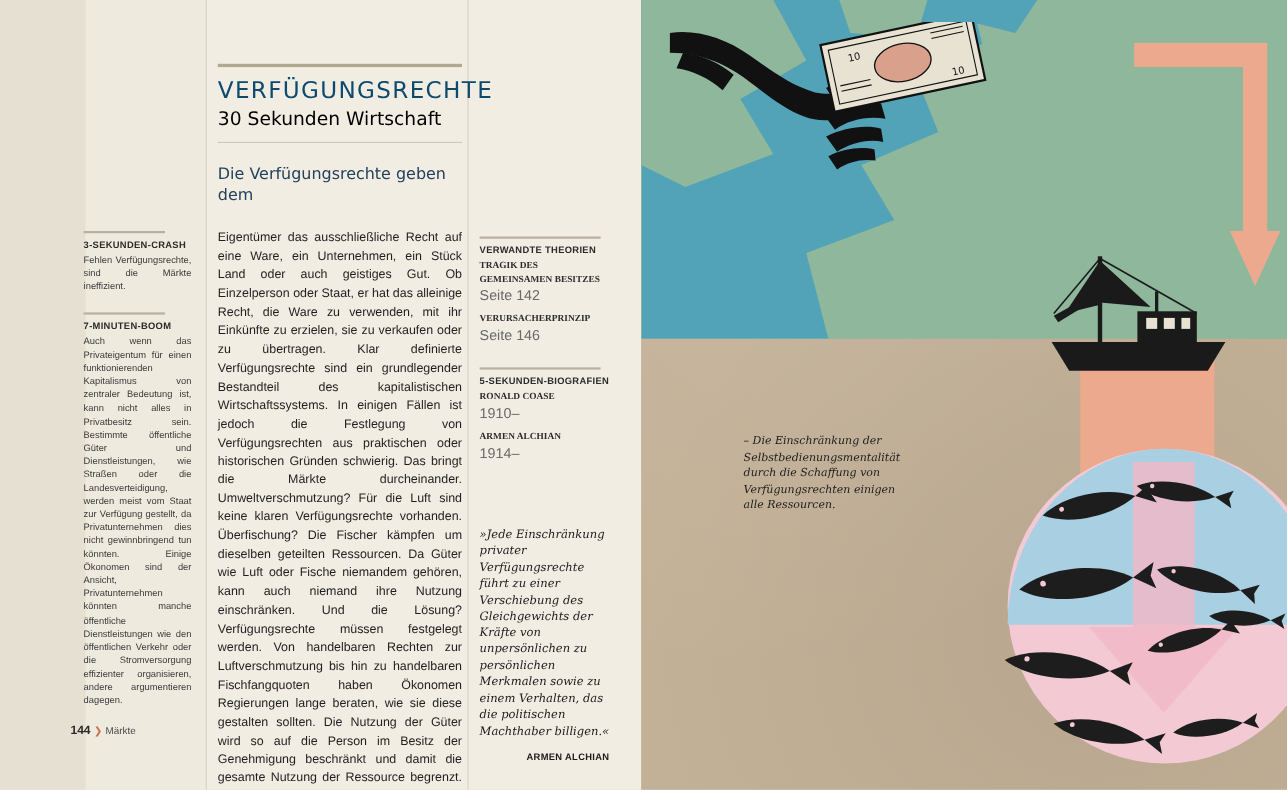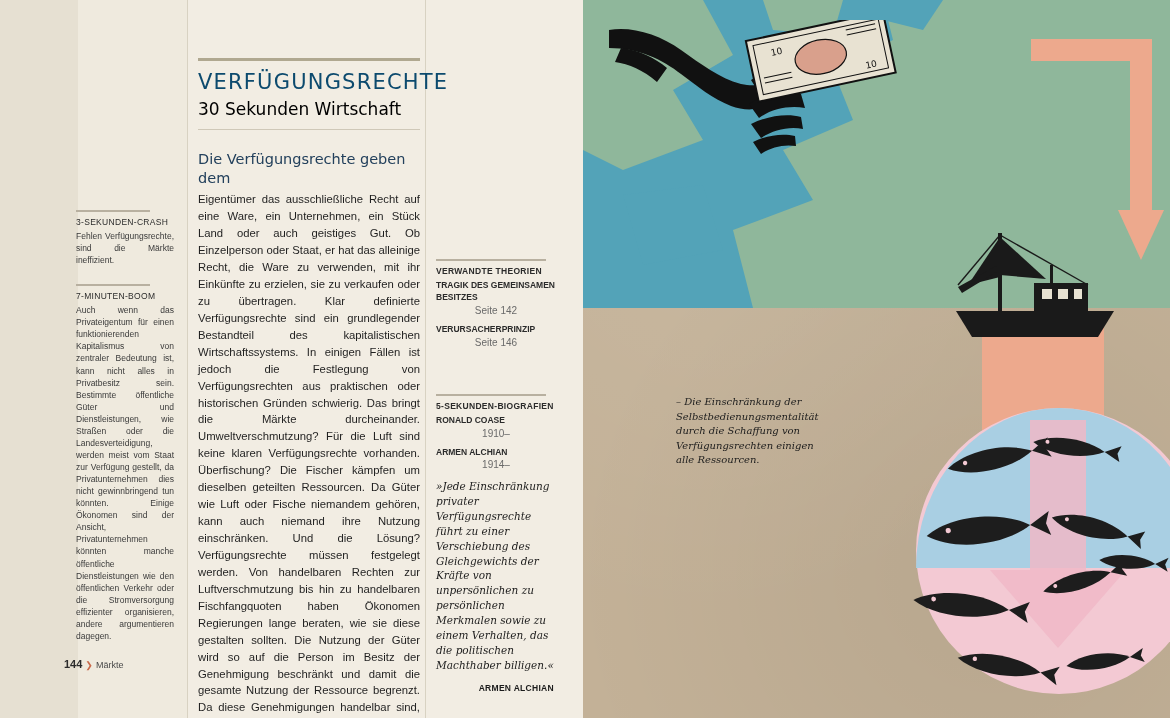--- a/index.html
+++ b/index.html
@@ -14,21 +14,21 @@
   .left-page{position:absolute;left:0;top:0;width:583px;height:718px;background:#f2ede3;}
   .left-strip{position:absolute;left:0;top:0;width:78px;height:718px;background:#e6e0d2;}
   .left-strip2{position:absolute;left:78px;top:0;width:110px;height:718px;background:#efeade;}
   .col-divider{position:absolute;top:0;width:1px;height:718px;background:#d8d2c2;}
 
   
   .notes{position:absolute;left:76px;top:210px;width:98px;}
   .note{margin-bottom:18px;}
   .note-rule{width:74px;height:2px;background:#b8b0a0;margin-bottom:5px;}
   .note-title{
-    font-size:8.5px;font-weight:normal;letter-spacing:.3px;color:#2b2b2b;
+    font-size:8.5px;font-weight:bold;letter-spacing:.3px;color:#2b2b2b;
     margin-bottom:3px;font-family:"Liberation Sans",sans-serif;
   }
   .note-body{
     font-size:8.5px;line-height:1.42;color:#3a3a3a;text-align:justify;
   }
 
   
   .folio{position:absolute;left:64px;bottom:48px;font-size:9px;color:#4a4a4a;}
   .folio .num{font-weight:bold;font-size:11px;color:#2b2b2b;}
   .folio .dot{color:#c96a4a;padding:0 3px;font-size:9px;}
@@ -39,35 +39,35 @@
   h1.title{
     margin:0;font-size:21px;letter-spacing:1.2px;font-weight:normal;
     color:#0c4a6e;font-family:"DejaVu Sans",sans-serif;line-height:1.05;
   }
   .subtitle{
     font-size:17px;color:#000000;margin-top:6px;margin-bottom:10px;
     font-family:"DejaVu Sans",sans-serif;
   }
   .sub-rule{width:222px;height:1px;background:#cfc8b8;margin-bottom:20px;}
   .lede{
-    font-size:14.5px;line-height:1.32;color:#23405c;margin:0 0 3px 0;
+    font-size:14.5px;line-height:1.32;color:#23405c;margin:0 0 20px 0;
     font-family:"DejaVu Sans",sans-serif;
   }
   .body-text{
     font-size:11.3px;line-height:1.5;color:#1f1f1f;text-align:justify;
     margin:0;
   }
 
   
   .ref-col{position:absolute;left:436px;top:215px;width:120px;}
-  .ref-block{margin-bottom:20px;margin-top:44px;}
+  .ref-block{margin-bottom:20px;}
   .ref-rule{width:110px;height:2px;background:#b8b0a0;margin-bottom:5px;}
   .ref-title{font-size:8.5px;font-weight:bold;letter-spacing:.3px;color:#2b2b2b;margin-bottom:4px;}
-  .ref-item{font-size:8.5px;line-height:1.4;color:#2b2b2b;font-weight:bold;}
-  .ref-sub{font-size:10px;line-height:1.4;color:#6a6a6a;margin-bottom:6px;text-align:center;}
+  .ref-item{font-size:8.5px;line-height:1.4;color:#2b2b2b;font-weight:bold;font-family:Liberation Serif, serif;}
+  .ref-sub{font-size:13px;line-height:1.4;color:#6a6a6a;margin-bottom:6px;}
   .ref-plain{font-size:8.5px;line-height:1.4;color:#2b2b2b;}
 
   .pullquote{
     position:absolute;left:436px;top:479px;width:118px;
     font-size:10.5px;line-height:1.42;font-style:italic;color:#1b1b1b;
     font-family:"DejaVu Serif",serif;
   }
   .pullquote .attrib{
     display:block;margin-top:9px;font-style:normal;font-weight:bold;
     font-size:8.5px;letter-spacing:.3px;text-align:right;

